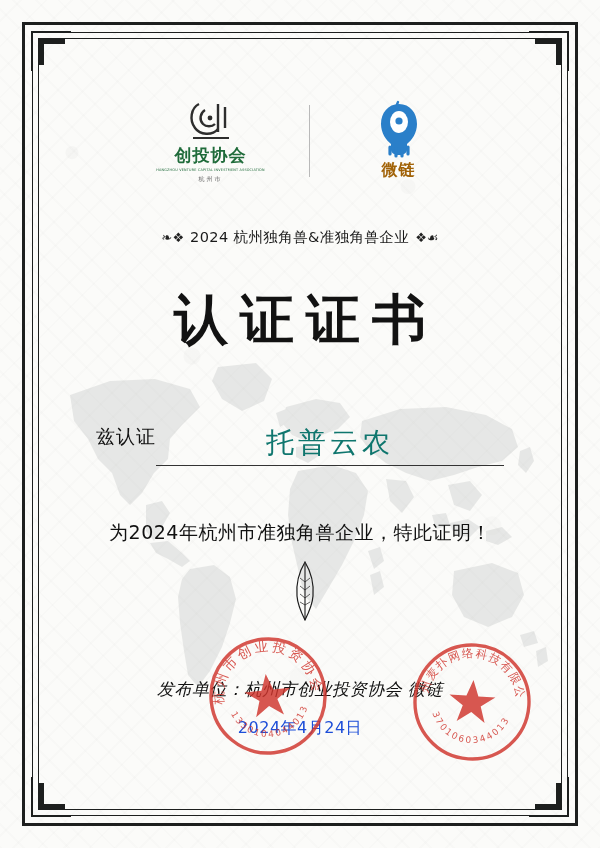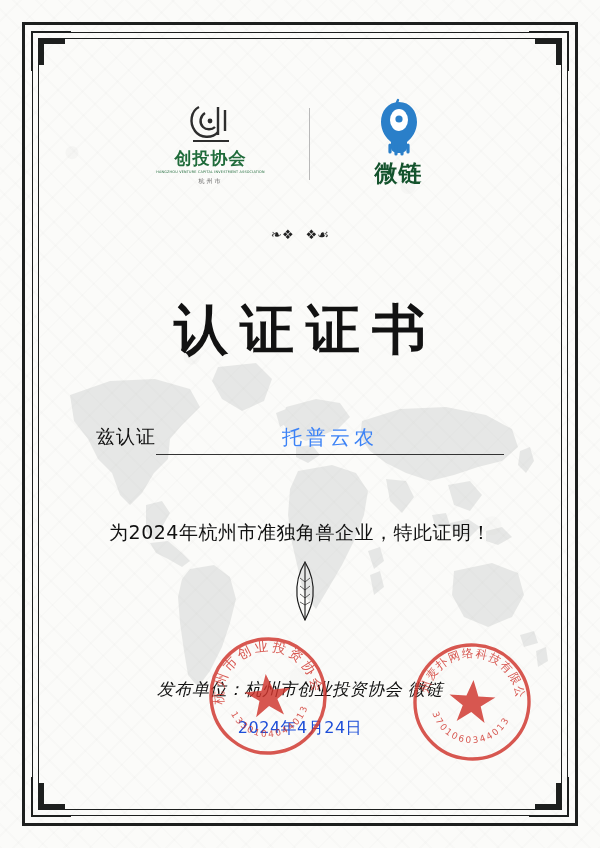--- a/index.html
+++ b/index.html
@@ -139,23 +139,23 @@
     transform: scale(1.0);
     white-space: nowrap;
   }
   .ct-city {
     font-size: 6px;
     color: #5f5f5f;
     margin-top: 3px;
     letter-spacing: 2px;
   }
   .wl-name {
-    font-size: 23px;
+    font-size: 16px;
     font-weight: bold;
-    color: #14532d;
+    color: #a16207;
     letter-spacing: 1px;
     margin-top: 2px;
   }
 
   .subtitle-row {
     position: absolute;
     top: 228px;
     width: 600px;
     display: flex;
     align-items: center;
@@ -166,21 +166,21 @@
     color: #1a1a1a;
     letter-spacing: 0.4px;
     white-space: nowrap;
   }
   .orn { color: #222; font-size: 13px; line-height: 1; }
   .orn.left { margin-right: 6px; }
   .orn.right { margin-left: 6px; }
 
   .main-title {
     position: absolute;
-    top: 294px;
+    top: 284px;
     width: 600px;
     text-align: center;
     font-family: "DejaVu Serif", "Liberation Serif", serif;
     font-weight: bold;
     font-size: 54px;
     letter-spacing: 12px;
     color: #121212;
     text-indent: 12px;
   }
 
@@ -199,22 +199,22 @@
     padding-bottom: 3px;
     letter-spacing: 1px;
   }
   .recipient-line {
     flex: 1;
     border-bottom: 1px solid #333;
     text-align: center;
     padding-bottom: 3px;
   }
   .recipient-name {
-    font-size: 20px;
-    color: #3b82f6;
+    font-size: 28px;
+    color: #0f766e;
     letter-spacing: 4px;
     font-weight: 500;
   }
 
   .statement {
     position: absolute;
     top: 488px;
     width: 600px;
     text-align: center;
     font-size: 19px;
@@ -373,20 +373,21 @@
           <ellipse cx="28" cy="22" rx="9" ry="11" fill="#ffffff"></ellipse>
           <circle cx="28" cy="21" r="3.6" fill="#2a7fc9"></circle>
           <path d="M19,47 L19,54 M25,49 L25,56 M31,49 L31,56 M37,47 L37,54" stroke="#2a7fc9" stroke-width="3.2" stroke-linecap="round"></path>
         </svg>
         <div class="wl-name">微链</div>
       </div>
     </div>
 
     <div class="subtitle-row">
       <span class="orn left">❧❖</span>
+      <span class="subtitle-text">2024 杭州独角兽&amp;准独角兽企业</span>
       <span class="orn right">❖☙</span>
     </div>
 
     <div class="main-title">认证证书</div>
 
     <div class="recipient-row">
       <span class="recipient-label">兹认证</span>
       <span class="recipient-line">
         <span class="recipient-name">托普云农</span>
       </span>

